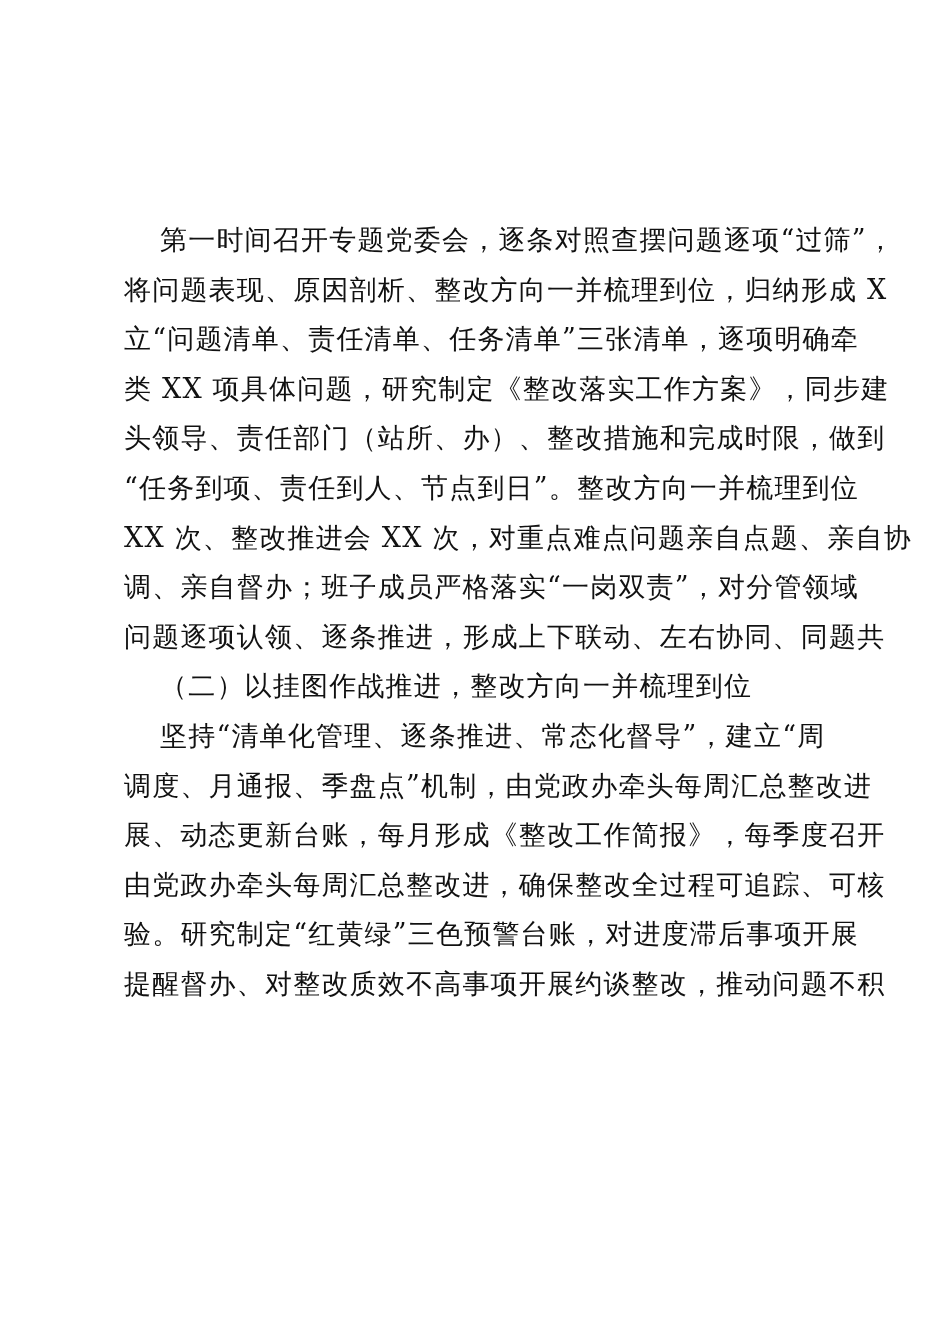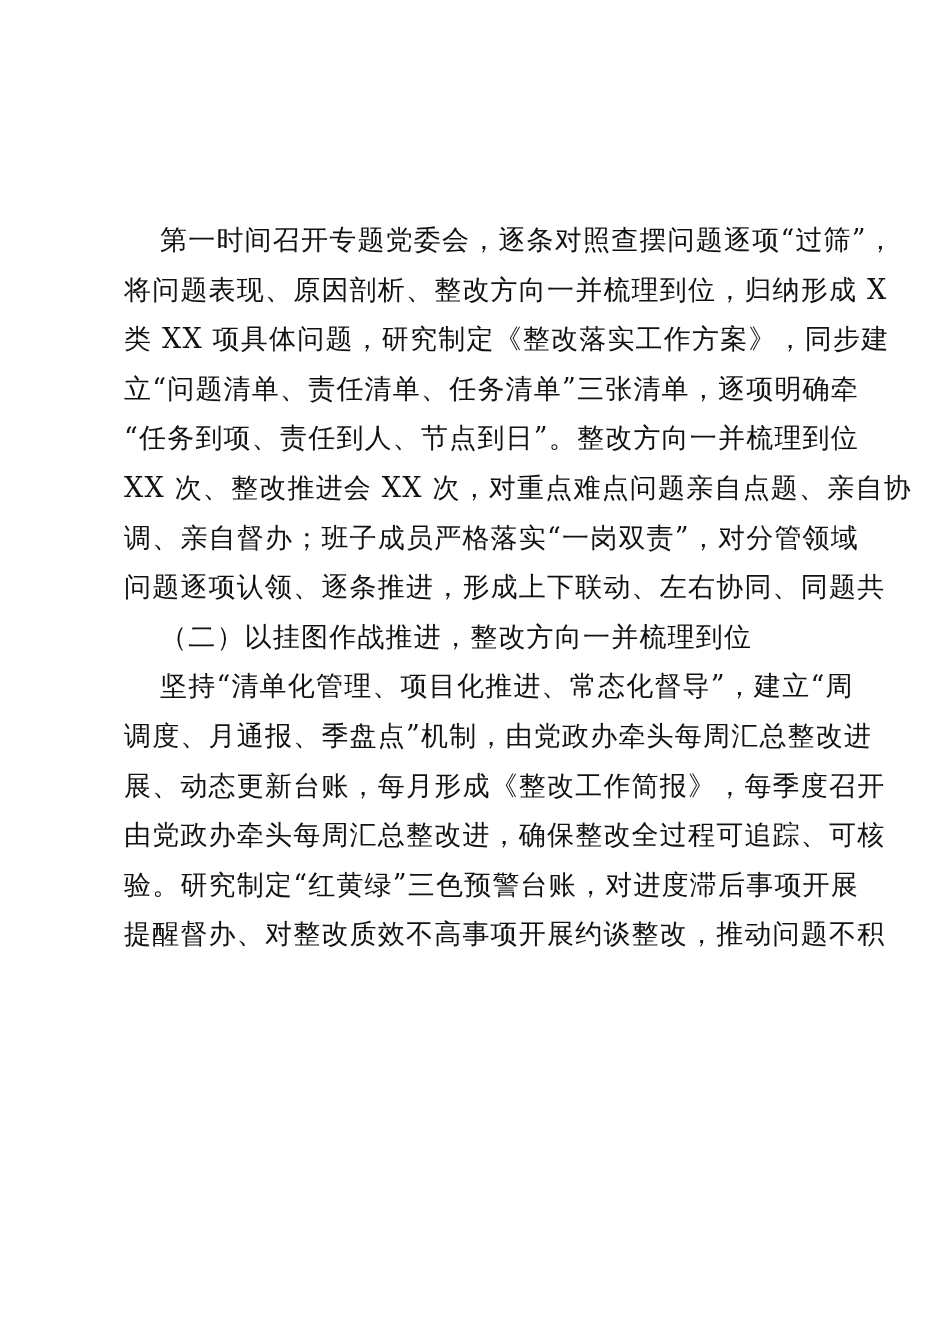--- a/index.html
+++ b/index.html
@@ -46,34 +46,35 @@
   </style>
 </head>
 <body>
 
 <div class="page">
   <div class="content">
 
     <div>
       <span class="line indent">第一时间召开专题党委会，逐条对照查摆问题逐项“过筛”，</span>
       <span class="line">将问题表现、原因剖析、整改方向一并梳理到位，归纳形成 X</span>
+      <span class="line">立“问题清单、责任清单、任务清单”三张清单，逐项明确牵</span>
       <span class="line">类 XX 项具体问题，研究制定《整改落实工作方案》，同步建</span>
-      <span class="line">立“问题清单、责任清单、任务清单”三张清单，逐项明确牵</span>
+      <span class="line">头领导、责任部门（站所、办）、整改措施和完成时限，做到</span>
       <span class="line">“任务到项、责任到人、节点到日”。整改方向一并梳理到位</span>
       <span class="line">XX 次、整改推进会 XX 次，对重点难点问题亲自点题、亲自协</span>
       <span class="line">调、亲自督办；班子成员严格落实“一岗双责”，对分管领域</span>
       <span class="line">问题逐项认领、逐条推进，形成上下联动、左右协同、同题共</span>
     </div>
 
     <div>
       <span class="line heading-line">（二）以挂图作战推进，整改方向一并梳理到位</span>
     </div>
 
     <div>
-      <span class="line indent">坚持“清单化管理、项目化推进、常态化督导”，建立“周</span>
+      <span class="line indent">坚持“清单化管理、逐条推进、常态化督导”，建立“周</span>
       <span class="line">调度、月通报、季盘点”机制，由党政办牵头每周汇总整改进</span>
       <span class="line">展、动态更新台账，每月形成《整改工作简报》，每季度召开</span>
       <span class="line">由党政办牵头每周汇总整改进，确保整改全过程可追踪、可核</span>
       <span class="line">验。研究制定“红黄绿”三色预警台账，对进度滞后事项开展</span>
       <span class="line">提醒督办、对整改质效不高事项开展约谈整改，推动问题不积</span>
     </div>
 
   </div>
 </div>
 

